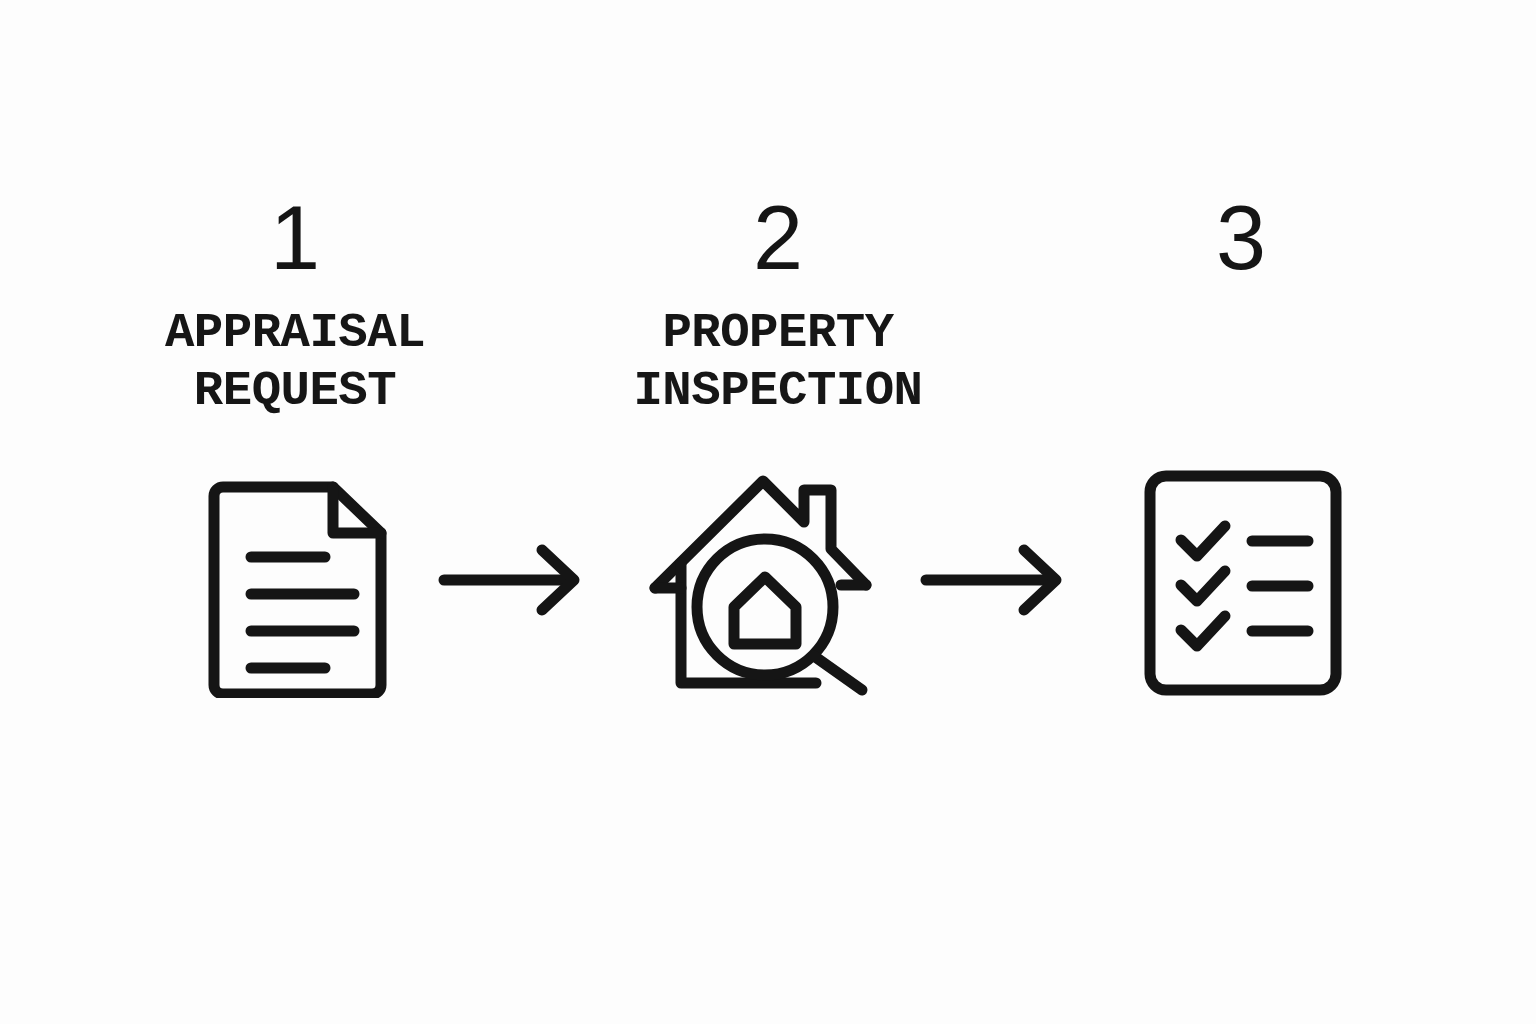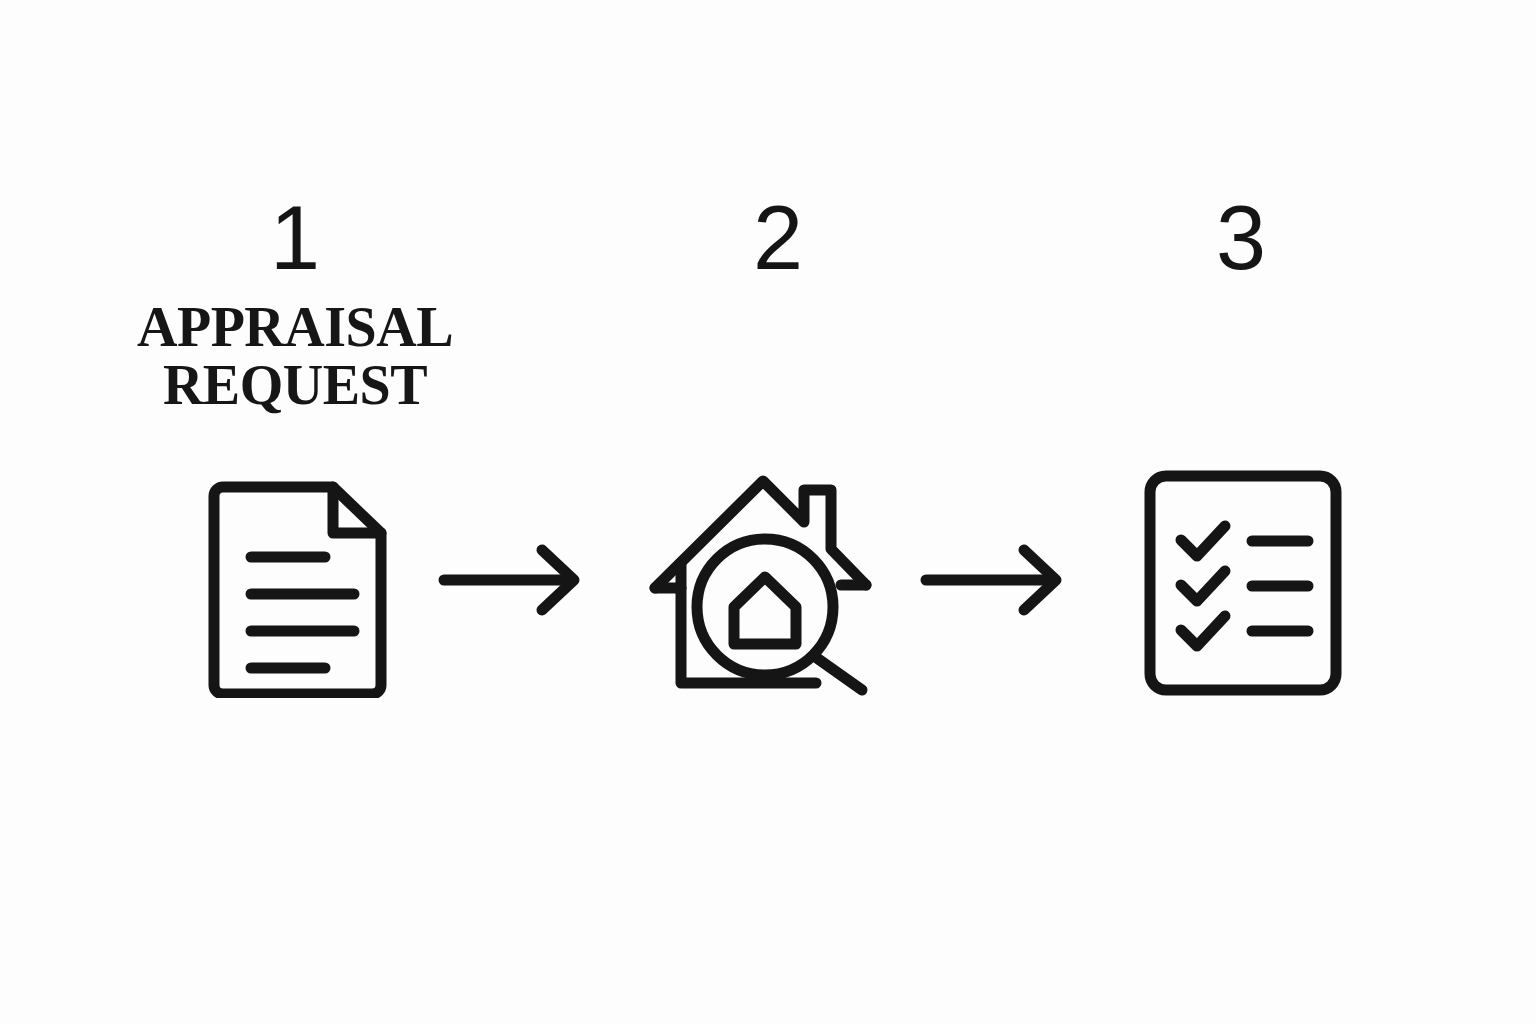--- a/index.html
+++ b/index.html
@@ -44,23 +44,23 @@
     font-family: "Liberation Sans", sans-serif;
     font-size: 90px;
     font-weight: 400;
     line-height: 96px;
     color: #151515;
     letter-spacing: 0px;
     height: 96px;
   }
 
   .step-label {
-    margin-top: 12px;
-    font-family: Liberation Serif, serif;
-    font-size: 56px;
+    margin-top: 18px;
+    font-family: Liberation Mono, monospace;
+    font-size: 49px;
     font-weight: 700;
     line-height: 58px;
     color: #161616;
     letter-spacing: -0.5px;
     text-transform: uppercase;
     white-space: pre-line;
   }
 
   
   .step-icon {
@@ -120,20 +120,22 @@
 
     <div class="arrow arrow-1">
       <svg viewBox="0 0 150 80" xmlns="http://www.w3.org/2000/svg" fill="none" stroke="#151515" stroke-width="11" stroke-linecap="round" stroke-linejoin="round">
         <line x1="8" y1="40" x2="133" y2="40"></line>
         <polyline points="106,10 138,40 106,70"></polyline>
       </svg>
     </div>
 
     <div class="step step-2">
       <div class="step-number">2</div>
+      <div class="step-label">PROPERTY
+INSPECTION</div>
     </div>
 
     <div class="step-icon icon-house">
       <svg viewBox="0 0 232 230" xmlns="http://www.w3.org/2000/svg" fill="none" stroke="#151515" stroke-width="11" stroke-linecap="round" stroke-linejoin="round">
 
         <path d="M 7 120
                  L 115 13
                  L 156 54
                  L 156 22
                  L 183 22

